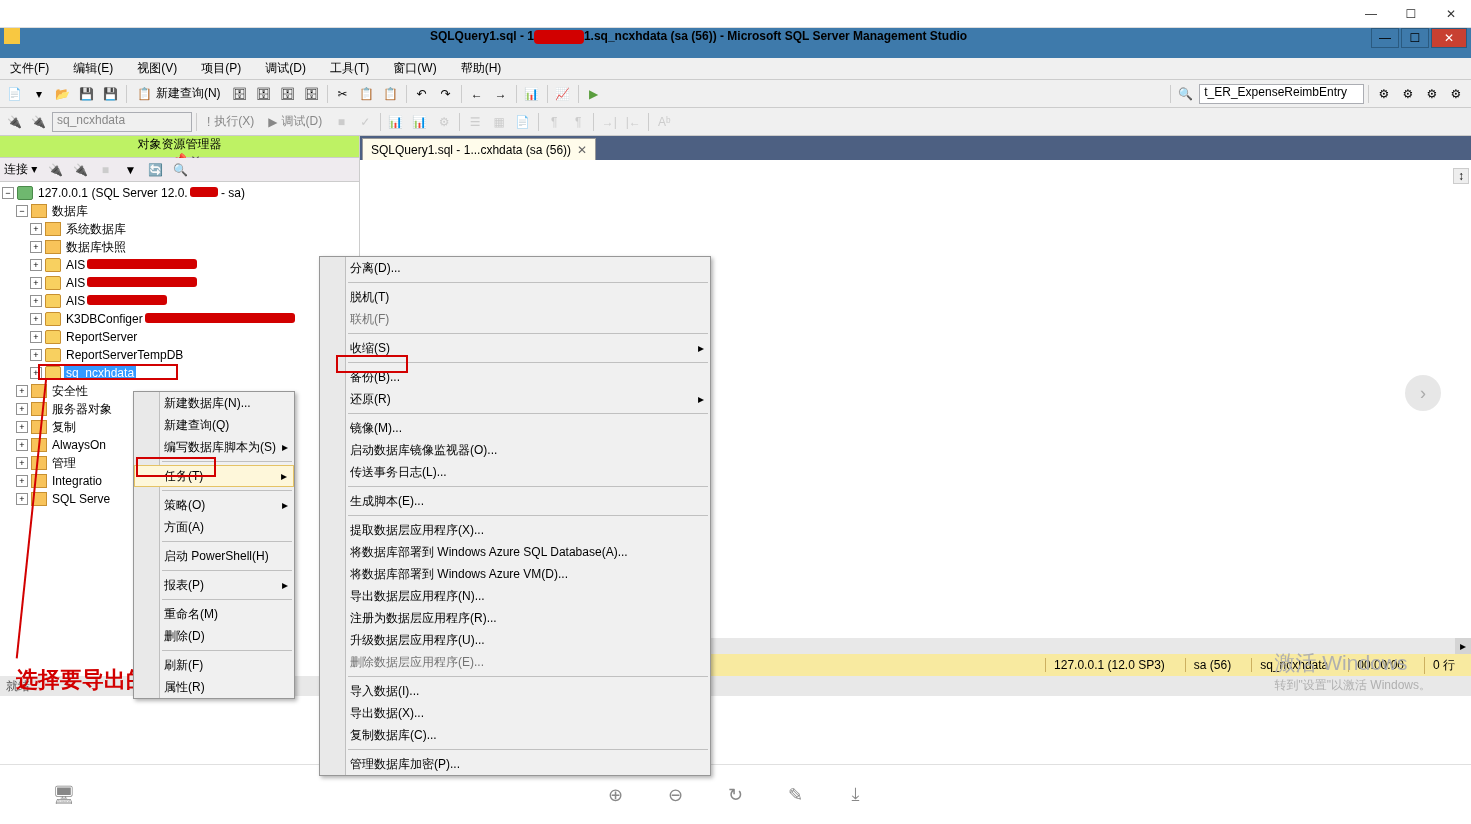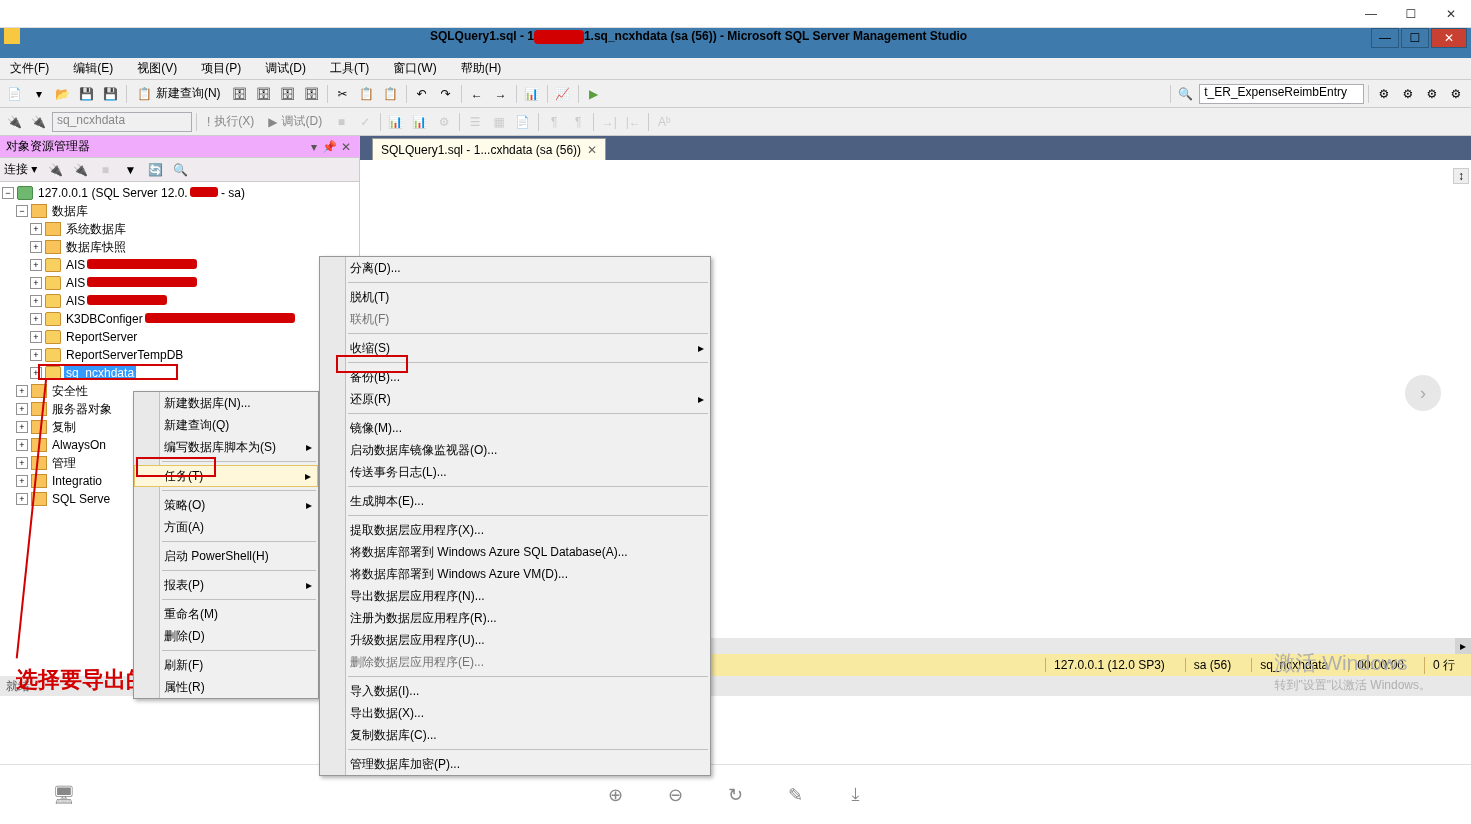--- a/index.html
+++ b/index.html
@@ -17,42 +17,42 @@
 .menubar { height: 22px; background: #f0f0f0; display: flex; align-items: center; padding: 0 4px; gap: 12px; border-bottom: 1px solid #ccc; }
 .menubar .menu-item { padding: 2px 6px; cursor: default; }
 .toolbar1, .toolbar2 { height: 28px; background: #f0f0f0; display: flex; align-items: center; padding: 0 4px; gap: 2px; border-bottom: 1px solid #ccc; }
 .tb-btn { width: 22px; height: 22px; display: flex; align-items: center; justify-content: center; border: 1px solid transparent; }
 .tb-sep { width: 1px; height: 18px; background: #ccc; margin: 0 2px; }
 .tb-text-btn { padding: 2px 6px; display: flex; align-items: center; gap: 4px; }
 .tb-combo { height: 20px; border: 1px solid #abadb3; background: #fff; padding: 0 16px 0 4px; min-width: 140px; }
 .tb-combo.disabled { background: #f0f0f0; color: #888; }
 .main-area { display: flex; height: 540px; background: #fff; position: relative; }
 .obj-explorer { width: 360px; border-right: 1px solid #ccc; display: flex; flex-direction: column; background: #efefef; }
-.oe-header { height: 22px; background: #f0abfc; display: flex; align-items: center; padding: 0 6px; justify-content: space-between; border-bottom: 1px solid #ccc; }
+.oe-header { height: 22px; background: #bef264; display: flex; align-items: center; padding: 0 6px; justify-content: space-between; border-bottom: 1px solid #ccc; flex-direction: column; }
 .oe-header .title { font-size: 12px; }
 .oe-header .btns { display: flex; gap: 2px; }
 .oe-header .btns span { width: 14px; height: 14px; display: flex; align-items: center; justify-content: center; color: #555; }
 .oe-toolbar { height: 24px; background: #efebef; display: flex; align-items: center; padding: 0 4px; gap: 3px; border-bottom: 1px solid #ccc; }
 .oe-toolbar .label { margin-right: 4px; }
 .oe-tree { flex: 1; background: #fff; overflow: auto; padding: 2px; position: relative; }
 .tree-node { display: flex; align-items: center; height: 18px; white-space: nowrap; }
 .tree-indent { display: inline-block; }
 .tree-toggle { width: 12px; height: 12px; border: 1px solid #919191; display: inline-flex; align-items: center; justify-content: center; margin-right: 3px; font-size: 9px; line-height: 1; color: #000; background: #fff; }
 .tree-icon { width: 16px; height: 14px; margin-right: 3px; display: inline-block; }
 .tree-icon.folder { background: #f8c35a; border: 1px solid #c89030; }
 .tree-icon.db { background: #f8d060; border: 1px solid #c89030; border-radius: 2px 2px 1px 1px; }
 .tree-icon.server { background: #6fb86f; border: 1px solid #4a8a4a; border-radius: 2px; }
 .tree-label { padding: 0 2px; }
 .tree-label.selected { background: #3399ff; color: #fff; }
 .red-scribble { display: inline-block; height: 10px; background: #d20000; border-radius: 3px; margin-left: 2px; }
 .red-box { border: 2px solid #d20000; position: absolute; pointer-events: none; }
 .red-text { color: #d20000; font-weight: bold; font-size: 22px; position: absolute; }
 .red-arrow { position: absolute; width: 2px; background: #d20000; }
 .editor-area { flex: 1; display: flex; flex-direction: column; background: #fafafa; }
-.tab-strip { height: 24px; background: #4d6082; display: flex; align-items: flex-end; padding-left: 12px; }
+.tab-strip { height: 24px; background: #4d6082; display: flex; align-items: flex-end; padding-left: 2px; }
 .tab { height: 22px; background: #fffceb; border: 1px solid #999; border-bottom: none; padding: 0 8px; display: flex; align-items: center; gap: 6px; }
 .tab .tab-close { color: #666; }
 .editor-body { flex: 1; background: #fff; position: relative; }
 .scroll-right { position: absolute; right: 2px; top: 8px; width: 16px; height: 16px; background: #eee; border: 1px solid #ccc; display: flex; align-items: center; justify-content: center; }
 .hscroll { height: 16px; background: #e8e8e8; display: flex; align-items: center; }
 .hscroll .arrow { width: 16px; height: 16px; background: #d4d4d4; display: flex; align-items: center; justify-content: center; }
 .hscroll .track { flex: 1; }
 .statusbar { height: 22px; background: #f8eaa0; display: flex; align-items: center; padding: 0 8px; justify-content: flex-end; gap: 12px; color: #000; }
 .statusbar .cell { border-left: 1px solid #ccb060; padding: 0 8px; }
 .bottom-status { height: 20px; background: #e8e8e8; padding: 0 6px; display: flex; align-items: center; color: #555; }
@@ -340,21 +340,21 @@
     </div>
   </div>
 
   <div class="bottom-status">
     <span>就绪</span>
   </div>
 </div>
 
 <div class="red-text" style="left:16px; top:665px">选择要导出的数据库</div>
 
-<div class="context-menu" style="left:133px; top:391px; width:186px">
+<div class="context-menu" style="left:133px; top:391px; width:162px">
   <div class="cm-iconbar"></div>
   <div class="cm-item">新建数据库(N)...</div>
   <div class="cm-item">新建查询(Q)</div>
   <div class="cm-item">
       <span>编写数据库脚本为(S)</span>
       <span class="arrow">▸</span>
     </div>
   <div class="cm-sep"></div>
   <div class="cm-item hover">
       <span>任务(T)</span>

